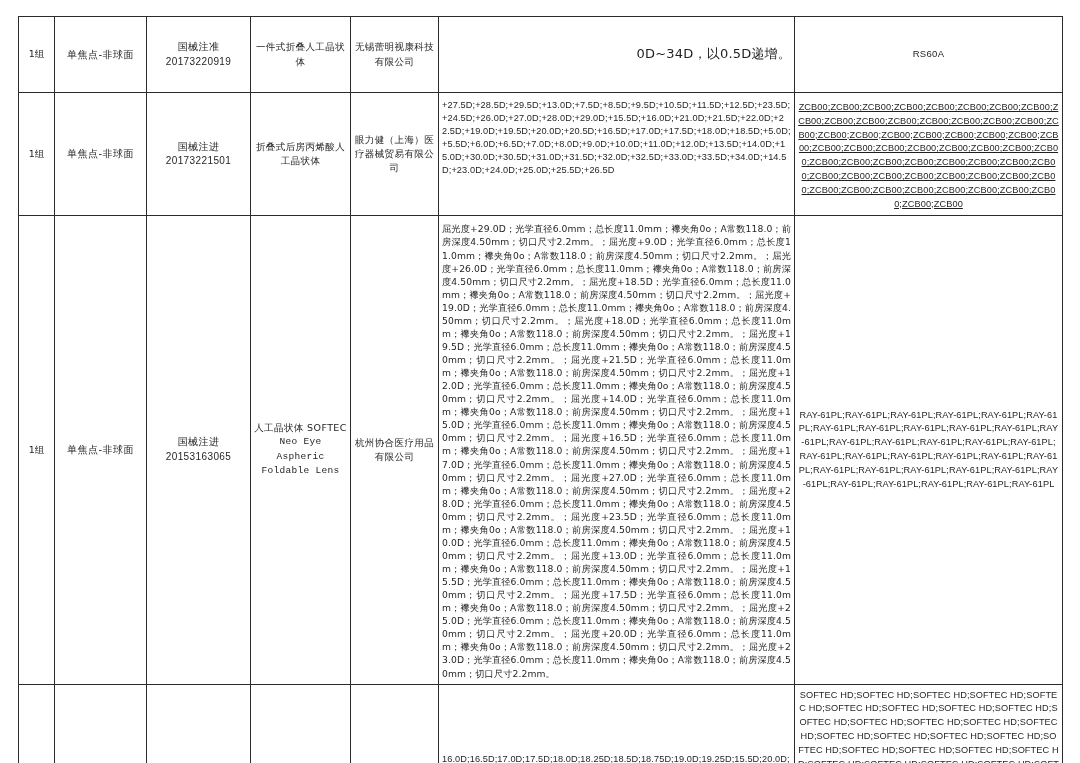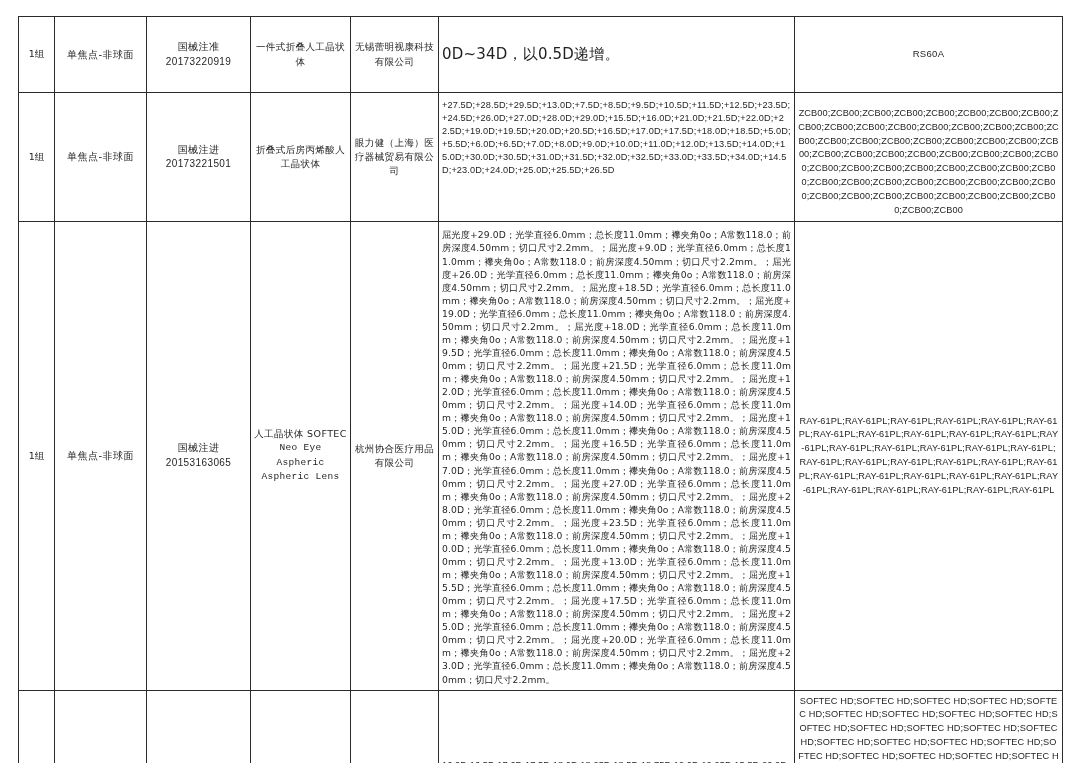--- a/index.html
+++ b/index.html
@@ -90,23 +90,23 @@
   }
   .t-spec {
     font-size: 9.2px;
     line-height: 1.42;
     text-align: justify;
     text-justify: inter-character;
     word-break: break-all;
     letter-spacing: 0.1px;
   }
   .t-spec-center {
-    font-size: 15px;
+    font-size: 13px;
     line-height: 1.42;
-    text-align: left;
+    text-align: right;
     letter-spacing: 0.2px;
   }
   .t-model {
     font-size: 9.2px;
     line-height: 1.5;
     text-align: center;
     word-break: break-all;
     letter-spacing: 0.1px;
   }
   .t-model-plain {
@@ -118,21 +118,21 @@
   }
   
   tr.r1 td { height: 76px; }
   tr.r2 td { height: 86px; }
   tr.r3 td { height: 330px; }
   tr.r4 td { height: 145px; }
 
   tr.r3 td.spec-cell { vertical-align: top; padding-top: 6px; }
   tr.r2 td.spec-cell { vertical-align: top; padding-top: 6px; }
   tr.r4 td.spec-cell { vertical-align: middle; }
-  tr.r2 td.model-cell { vertical-align: top; padding-top: 14px; }
+  tr.r2 td.model-cell { vertical-align: top; padding-top: 8px; text-decoration: underline; }
   tr.r4 td.model-cell { vertical-align: middle; }
 </style>
 </head>
 <body>
 
 <div class="page">
   <table class="reg-table">
     <colgroup>
       <col class="c-group">
       <col class="c-type">
@@ -173,21 +173,21 @@
       <tr class="r3">
         <td class="t-group cn">1组</td>
         <td class="t-type cn">单焦点-非球面</td>
         <td class="cell-center">
           <div class="t-reg cn">国械注进</div>
           <div class="t-reg">20153163065</div>
         </td>
         <td class="cell-center">
           <div class="t-name cn">人工晶状体 SOFTEC</div>
           <div class="t-name-en">Neo Eye Aspheric</div>
-          <div class="t-name-en">Aspheric Lens</div>
+          <div class="t-name-en">Foldable Lens</div>
         </td>
         <td class="t-comp cn">杭州协合医疗用品有限公司</td>
         <td class="t-spec spec-cell cn">屈光度+29.0D；光学直径6.0mm；总长度11.0mm；襻夹角0o；A常数118.0；前房深度4.50mm；切口尺寸2.2mm。；屈光度+9.0D；光学直径6.0mm；总长度11.0mm；襻夹角0o；A常数118.0；前房深度4.50mm；切口尺寸2.2mm。；屈光度+26.0D；光学直径6.0mm；总长度11.0mm；襻夹角0o；A常数118.0；前房深度4.50mm；切口尺寸2.2mm。；屈光度+18.5D；光学直径6.0mm；总长度11.0mm；襻夹角0o；A常数118.0；前房深度4.50mm；切口尺寸2.2mm。；屈光度+19.0D；光学直径6.0mm；总长度11.0mm；襻夹角0o；A常数118.0；前房深度4.50mm；切口尺寸2.2mm。；屈光度+18.0D；光学直径6.0mm；总长度11.0mm；襻夹角0o；A常数118.0；前房深度4.50mm；切口尺寸2.2mm。；屈光度+19.5D；光学直径6.0mm；总长度11.0mm；襻夹角0o；A常数118.0；前房深度4.50mm；切口尺寸2.2mm。；屈光度+21.5D；光学直径6.0mm；总长度11.0mm；襻夹角0o；A常数118.0；前房深度4.50mm；切口尺寸2.2mm。；屈光度+12.0D；光学直径6.0mm；总长度11.0mm；襻夹角0o；A常数118.0；前房深度4.50mm；切口尺寸2.2mm。；屈光度+14.0D；光学直径6.0mm；总长度11.0mm；襻夹角0o；A常数118.0；前房深度4.50mm；切口尺寸2.2mm。；屈光度+15.0D；光学直径6.0mm；总长度11.0mm；襻夹角0o；A常数118.0；前房深度4.50mm；切口尺寸2.2mm。；屈光度+16.5D；光学直径6.0mm；总长度11.0mm；襻夹角0o；A常数118.0；前房深度4.50mm；切口尺寸2.2mm。；屈光度+17.0D；光学直径6.0mm；总长度11.0mm；襻夹角0o；A常数118.0；前房深度4.50mm；切口尺寸2.2mm。；屈光度+27.0D；光学直径6.0mm；总长度11.0mm；襻夹角0o；A常数118.0；前房深度4.50mm；切口尺寸2.2mm。；屈光度+28.0D；光学直径6.0mm；总长度11.0mm；襻夹角0o；A常数118.0；前房深度4.50mm；切口尺寸2.2mm。；屈光度+23.5D；光学直径6.0mm；总长度11.0mm；襻夹角0o；A常数118.0；前房深度4.50mm；切口尺寸2.2mm。；屈光度+10.0D；光学直径6.0mm；总长度11.0mm；襻夹角0o；A常数118.0；前房深度4.50mm；切口尺寸2.2mm。；屈光度+13.0D；光学直径6.0mm；总长度11.0mm；襻夹角0o；A常数118.0；前房深度4.50mm；切口尺寸2.2mm。；屈光度+15.5D；光学直径6.0mm；总长度11.0mm；襻夹角0o；A常数118.0；前房深度4.50mm；切口尺寸2.2mm。；屈光度+17.5D；光学直径6.0mm；总长度11.0mm；襻夹角0o；A常数118.0；前房深度4.50mm；切口尺寸2.2mm。；屈光度+25.0D；光学直径6.0mm；总长度11.0mm；襻夹角0o；A常数118.0；前房深度4.50mm；切口尺寸2.2mm。；屈光度+20.0D；光学直径6.0mm；总长度11.0mm；襻夹角0o；A常数118.0；前房深度4.50mm；切口尺寸2.2mm。；屈光度+23.0D；光学直径6.0mm；总长度11.0mm；襻夹角0o；A常数118.0；前房深度4.50mm；切口尺寸2.2mm。</td>
         <td class="t-model model-cell">RAY-61PL;RAY-61PL;RAY-61PL;RAY-61PL;RAY-61PL;RAY-61PL;RAY-61PL;RAY-61PL;RAY-61PL;RAY-61PL;RAY-61PL;RAY-61PL;RAY-61PL;RAY-61PL;RAY-61PL;RAY-61PL;RAY-61PL;RAY-61PL;RAY-61PL;RAY-61PL;RAY-61PL;RAY-61PL;RAY-61PL;RAY-61PL;RAY-61PL;RAY-61PL;RAY-61PL;RAY-61PL;RAY-61PL;RAY-61PL;RAY-61PL;RAY-61PL;RAY-61PL;RAY-61PL</td>
       </tr>
 
       <tr class="r4">
         <td class="t-group cn">1组</td>
         <td class="t-type cn">单焦点-非球面</td>
         <td class="cell-center">

